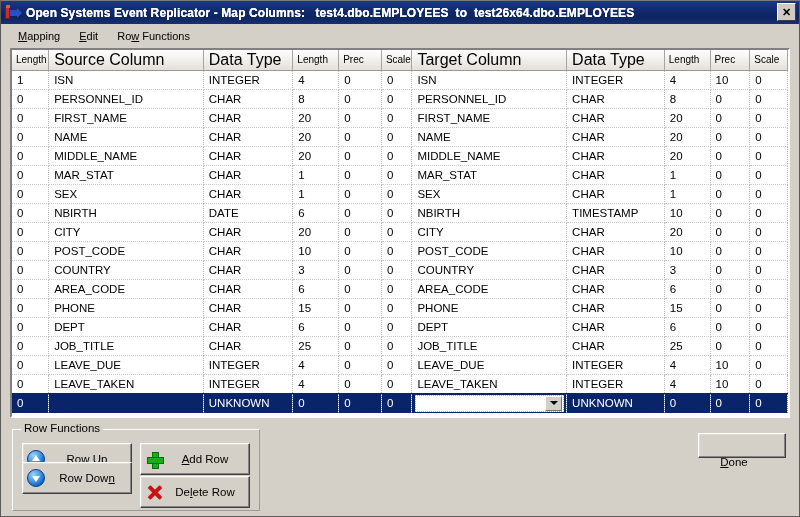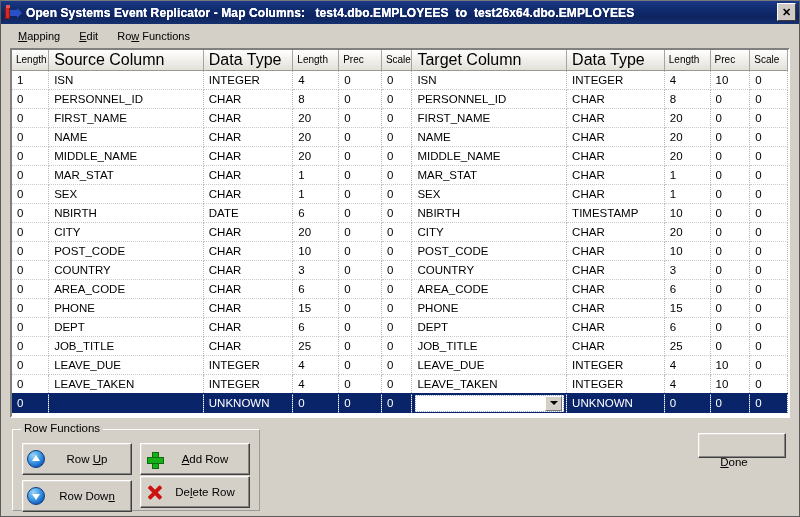--- a/index.html
+++ b/index.html
@@ -222,21 +222,21 @@
     cursor: pointer;
     position: absolute;
     font-family: "Liberation Sans", sans-serif;
   }
   .btn u { text-decoration: underline; }
   .btn .lbl { flex: 1 1 auto; text-align: center; padding-right: 6px; }
   .btn .ico { flex: 0 0 26px; display: flex; align-items: center; justify-content: center; }
 
   .rowbtn { width: 110px; height: 32px; }
   #btn-row-up   { left: 9px;  top: 13px; }
-  #btn-row-down { left: 9px;  top: 50px; }
+  #btn-row-down { left: 9px;  top: 32px; }
   #btn-add-row  { left: 127px; top: 13px; }
   #btn-del-row  { left: 127px; top: 46px; }
 
   .circ {
     width: 18px; height: 18px; border-radius: 50%;
     background: radial-gradient(circle at 34% 28%, #9fd2f5 0%, #4aa3e8 38%, #1463c4 75%, #0b3f8c 100%);
     border: 1px solid #0a3d82;
     position: relative;
   }
   .circ i {

